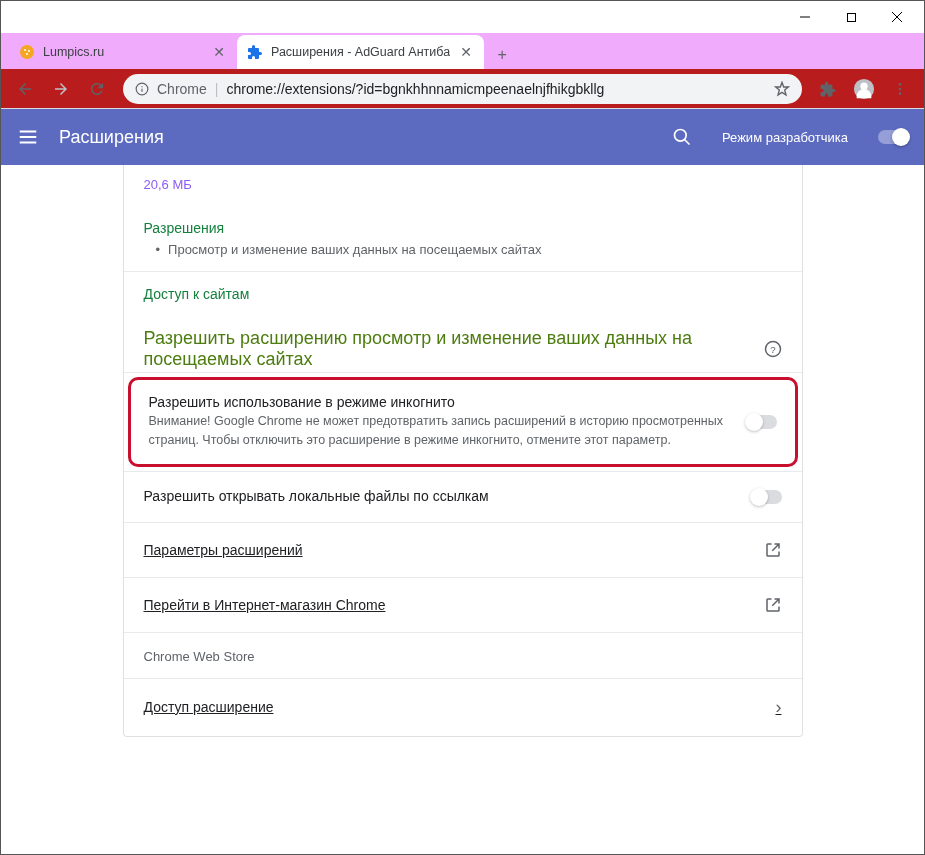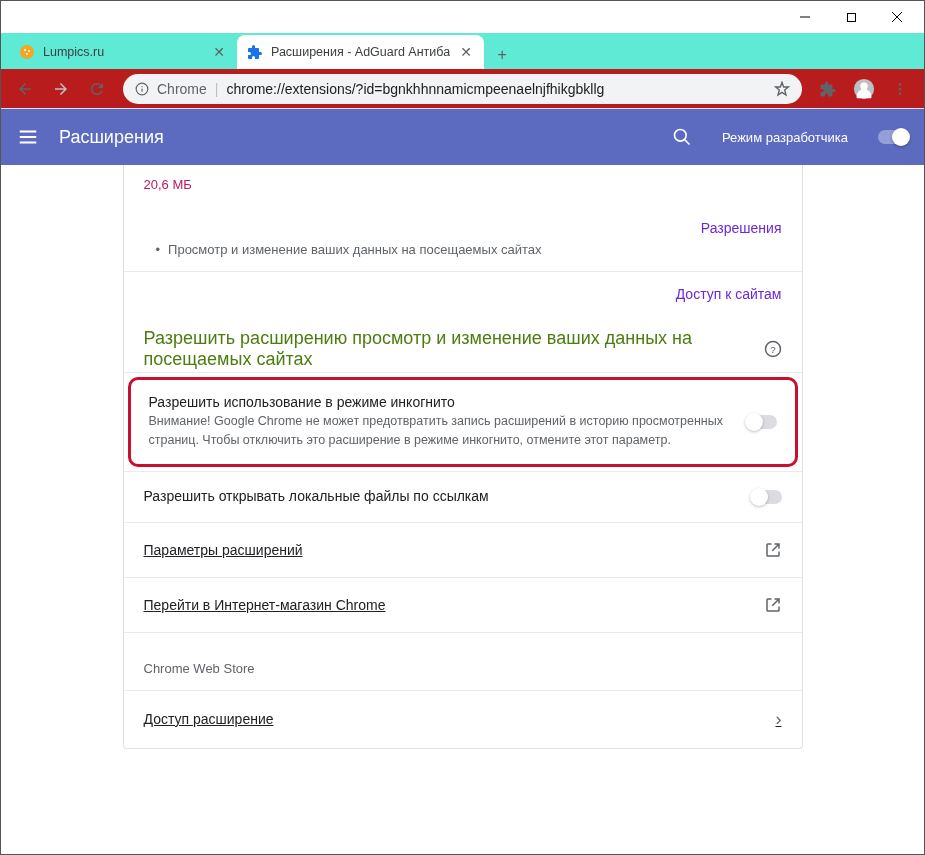--- a/index.html
+++ b/index.html
@@ -3,21 +3,21 @@
 <meta charset="utf-8">
 <style>
 * { margin: 0; padding: 0; box-sizing: border-box; font-family: 'Segoe UI', Arial, sans-serif; }
 body { width: 925px; height: 855px; background: #fff; overflow: hidden; border: 1px solid #555; }
 
 
 .win-controls { height: 32px; display: flex; justify-content: flex-end; align-items: center; background: #fff; padding-right: 4px; }
 .win-btn { width: 46px; height: 30px; display: flex; align-items: center; justify-content: center; color: #222; font-size: 13px; }
 
 
-.tab-strip { height: 36px; display: flex; align-items: flex-end; background: #5eead4; padding-left: 8px; gap: 0; }
+.tab-strip { height: 36px; display: flex; align-items: flex-end; background: #f0abfc; padding-left: 8px; gap: 0; }
 .tab { height: 34px; display: flex; align-items: center; padding: 0 10px; border-radius: 8px 8px 0 0; min-width: 228px; position: relative; font-size: 12.5px; color: #3c4043; gap: 8px; }
 .tab.active { background: #fff; }
 .tab .favicon { width: 16px; height: 16px; flex-shrink: 0; }
 .tab .tab-title { flex: 1; white-space: nowrap; overflow: hidden; text-overflow: ellipsis; }
 .tab .tab-close { width: 16px; height: 16px; display: flex; align-items: center; justify-content: center; font-size: 14px; color: #5f6368; }
 .new-tab { width: 28px; height: 28px; display: flex; align-items: center; justify-content: center; font-size: 16px; color: #5f6368; margin-left: 4px; }
 
 
 .addr-row { height: 40px; display: flex; align-items: center; padding: 0 8px; gap: 4px; background: #b91c1c; border-bottom: 1px solid #dadce0; }
 .nav-btn { width: 32px; height: 32px; display: flex; align-items: center; justify-content: center; color: #5f6368; border-radius: 50%; }
@@ -36,24 +36,24 @@
 .ext-header .menu-icon { display: flex; }
 .ext-title { font-size: 18px; font-weight: 400; flex: 1; }
 .search-icon { display: flex; }
 .dev-label { font-size: 13px; margin: 0 10px; }
 .h-toggle { width: 30px; height: 14px; background: rgba(255,255,255,0.35); border-radius: 7px; position: relative; }
 .h-toggle::after { content: ''; position: absolute; width: 18px; height: 18px; background: #fff; border-radius: 50%; top: -2px; right: -2px; box-shadow: 0 1px 3px rgba(0,0,0,0.3); }
 
 
 .content-wrap { height: calc(855px - 32px - 36px - 40px - 56px); overflow-y: scroll; background: #fff; }
 .card { max-width: 680px; margin: 0 auto; background: #fff; border: 1px solid #e0e0e0; border-top: none; border-radius: 0 0 4px 4px; }
-.size-val { padding: 12px 20px 14px; font-size: 13px; color: #be185d; }
+.size-val { padding: 12px 20px 14px; font-size: 13px; color: #8b5cf6; }
 
 .sec { padding: 14px 20px; }
-.sec-title { font-size: 14px; color: #6d28d9; margin-bottom: 6px; font-weight: 500; text-align: right; }
+.sec-title { font-size: 14px; color: #15803d; margin-bottom: 6px; font-weight: 500; }
 .bullet-row { font-size: 13px; color: #5f6368; display: flex; gap: 8px; padding-left: 12px; }
 .bullet-row::before { content: '•'; }
 .divider { border-top: 1px solid #e8eaed; }
 
 .access-row { display: flex; align-items: center; padding: 6px 20px 2px; }
 .access-sub { font-size: 18px; color: #4d7c0f; flex: 1; }
 .help-icon { color: #5f6368; }
 
 .radio-group { padding: 6px 20px 10px; }
 .radio-item { display: flex; align-items: center; gap: 18px; padding: 10px 14px; font-size: 13px; color: #202124; }
@@ -68,21 +68,21 @@
 .toggle-desc { font-size: 12.5px; color: #5f6368; line-height: 1.5; }
 .g-toggle { width: 30px; height: 14px; background: #dadce0; border-radius: 7px; position: relative; flex-shrink: 0; }
 .g-toggle::after { content: ''; position: absolute; width: 18px; height: 18px; background: #fff; border-radius: 50%; top: -2px; left: -2px; box-shadow: 0 1px 3px rgba(0,0,0,0.25); }
 
 .link-row { display: flex; align-items: center; padding: 18px 20px; font-size: 14px; color: #202124; text-decoration: underline; }
 .link-row .lr-label { flex: 1; }
 .ext-icon { color: #5f6368; }
 
 .src-sec { padding: 14px 20px; }
 .src-title { font-size: 14px; color: #202124; }
-.src-val { font-size: 13px; color: #5f6368; margin-top: 14px; }
+.src-val { font-size: 13px; color: #5f6368; margin-top: 2px; }
 
 .chev { color: #5f6368; font-size: 18px; }
 
 
 .content-wrap::-webkit-scrollbar { width: 16px; }
 .content-wrap::-webkit-scrollbar-track { background: #f1f1f1; }
 .content-wrap::-webkit-scrollbar-thumb { background: #c1c1c1; }
 
 svg { display: block; }
 </style>

